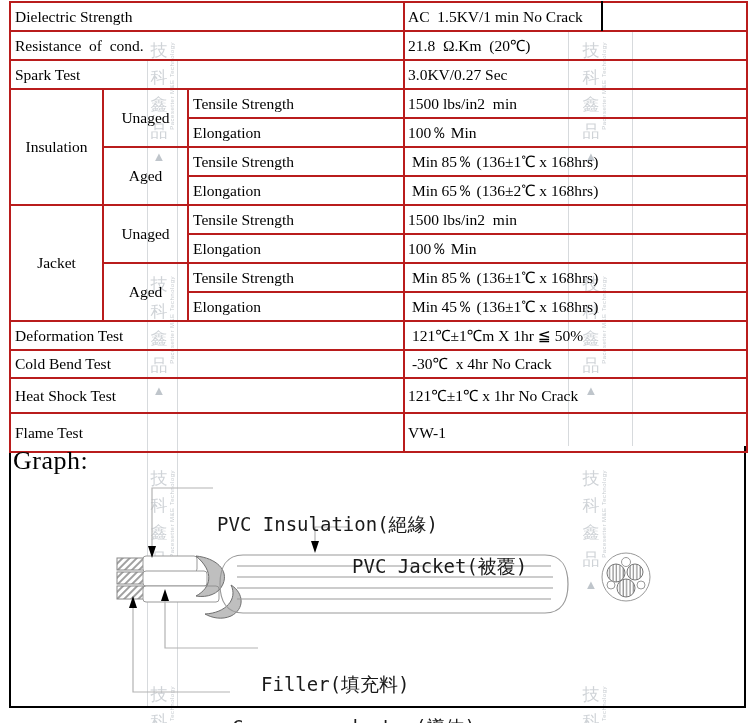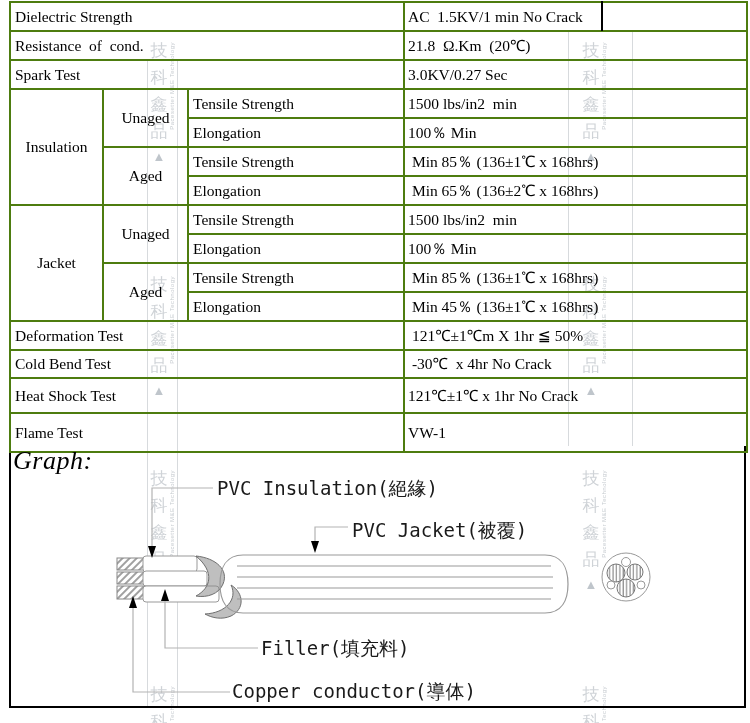--- a/index.html
+++ b/index.html
@@ -2,21 +2,21 @@
 <html><head>
 <meta charset="utf-8">
 <style>
   html,body{margin:0;padding:0;background:#fff;}
   body{position:relative;width:750px;height:723px;overflow:hidden;
        font-family:"Liberation Serif",serif;color:#000;}
 
   
   table.spec{position:absolute;left:9px;top:1px;width:737px;z-index:2;
              border-collapse:collapse;table-layout:fixed;background:transparent;}
-  table.spec td{border:2px solid #4d7c0f;font-size:15.5px;line-height:1.1;
+  table.spec td{border:2px solid #b91c1c;font-size:15.5px;line-height:1.1;
                 padding:0 2px 0 4px;white-space:pre;overflow:hidden;vertical-align:middle;}
   table.spec td.ctr{text-align:center;padding:0;}
   table.spec td.val{padding-left:3px;}
 
   .row1-split{position:absolute;left:601px;top:1px;width:2px;height:30px;background:#000;z-index:3;}
 
   
   .gridline{position:absolute;width:1px;background:#d7dadd;z-index:0;}
 
   
@@ -26,24 +26,24 @@
            color:rgba(148,157,167,0.45);}
   .wm-logo{font-size:13px;line-height:1;color:rgba(128,139,151,0.5);}
   .wm-text{position:absolute;left:23px;top:0;writing-mode:vertical-rl;transform:rotate(180deg);
            font-family:"Liberation Sans",sans-serif;font-size:6px;letter-spacing:.5px;
            color:rgba(152,161,170,0.55);white-space:nowrap;}
 
   
   .graph-cell{position:absolute;left:9px;top:446px;width:737px;height:262px;box-sizing:border-box;
               border-left:2px solid #000;border-right:2px solid #000;border-bottom:2px solid #000;
               z-index:1;}
-  .graph-heading{position:absolute;left:13px;top:446px;font-size:26px;letter-spacing:.5px;z-index:3;font-style:italic;}
+  .graph-heading{position:absolute;left:13px;top:446px;font-size:26px;letter-spacing:.5px;z-index:3;}
   .cable-svg{position:absolute;left:0;top:446px;z-index:2;pointer-events:none;}
   .callout-label{position:absolute;z-index:3;font-family:"DejaVu Sans Mono",monospace;
-                 font-size:19px;color:#1a1a1a;white-space:pre;}
+                 font-size:19px;color:#1a1a1a;white-space:pre;margin-top:36px;}
   .lbl-insulation{left:217px;top:476px;}
   .lbl-jacket{left:352px;top:518px;}
   .lbl-filler{left:261px;top:636px;}
   .lbl-conductor{left:232px;top:679px;}
 </style>
 </head>
 <body>
 
 <div class="gridline" style="left:147px;top:60px;height:647px;"></div>
 <div class="gridline" style="left:177px;top:60px;height:647px;"></div>

